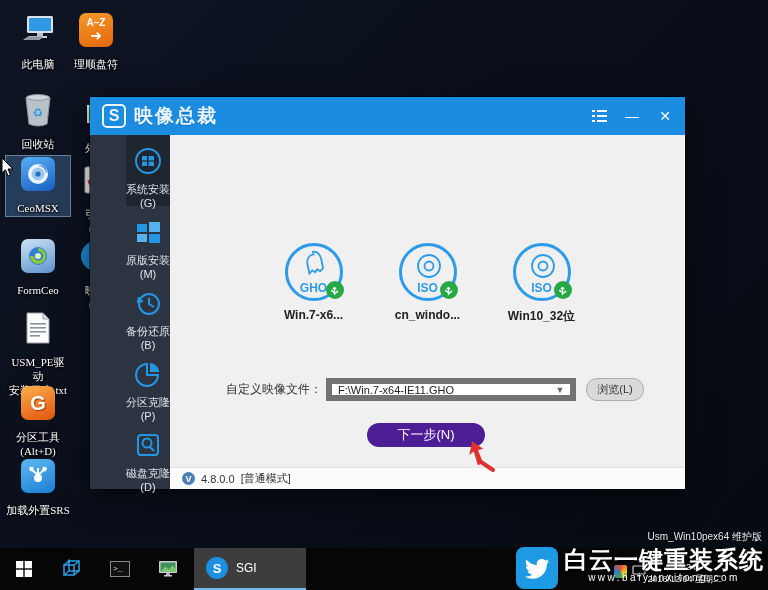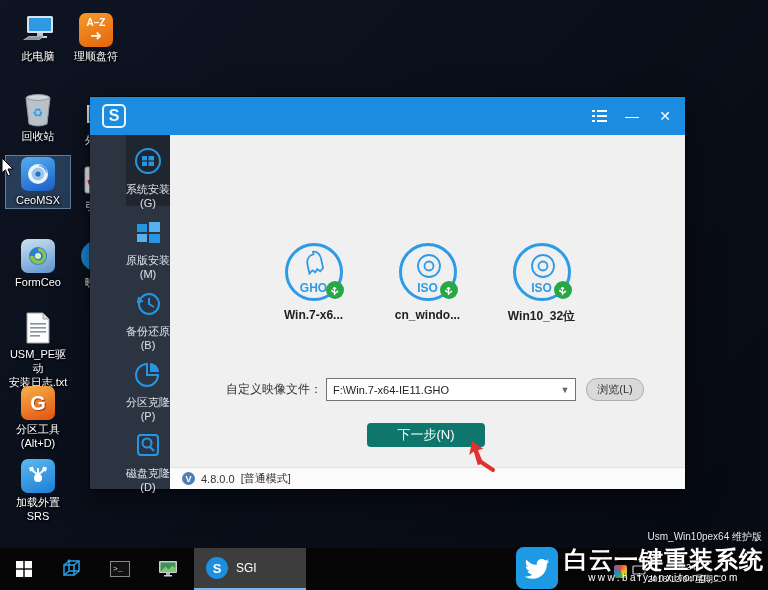--- a/index.html
+++ b/index.html
@@ -2,21 +2,21 @@
 <html><head>
 <meta charset="utf-8">
 <style>
   html,body{margin:0;padding:0;background:#000;}
   *{box-sizing:border-box;font-family:"Liberation Sans","DejaVu Sans",sans-serif;}
   .screen{position:relative;width:768px;height:590px;overflow:hidden;
     background:linear-gradient(135deg,#0e1422 0%,#0a0f1b 45%,#060a12 100%);}
   
   .dicon{position:absolute;width:64px;text-align:center;color:#fff;font-size:11px;z-index:1;cursor:default;}
   .dicon .ic{width:36px;height:36px;margin:0 auto;display:flex;align-items:center;justify-content:center;}
-  .dicon .lbl{margin-top:2px;line-height:1.25;white-space:pre-line;text-shadow:1px 1px 2px #000,0 0 3px #000;}
+  .dicon .lbl{margin-top:10px;line-height:1.25;white-space:pre-line;text-shadow:1px 1px 2px #000,0 0 3px #000;font-family:Liberation Serif, serif;}
   .dicon.selected{background:rgba(100,160,220,.30);outline:1px solid rgba(160,200,240,.6);}
   .rsq{border-radius:7px;width:34px;height:34px;display:flex;align-items:center;justify-content:center;}
   
   .win{position:absolute;left:90px;top:97px;width:595px;height:392px;z-index:10;
     box-shadow:0 0 0 1px rgba(0,0,0,.45),0 10px 28px rgba(0,0,0,.55);background:#f0f0f1;}
   .titlebar{height:38px;background:#1b8ce0;display:flex;align-items:center;padding:0 12px;}
   .logo-box{width:24px;height:24px;border:2px solid #eaf5fd;border-radius:5px;color:#eaf5fd;
     font-weight:bold;font-size:16px;display:flex;align-items:center;justify-content:center;}
   .title-text{color:#e8f4fd;font-size:19px;margin-left:8px;letter-spacing:2px;font-weight:bold;text-shadow:0 1px 1px rgba(0,0,0,.15);}
   .tb-controls{margin-left:auto;display:flex;align-items:center;gap:17px;color:#fff;}
@@ -30,26 +30,26 @@
   .tiles{position:absolute;top:108px;left:0;right:0;display:flex;justify-content:center;gap:14px;}
   .tile{width:100px;text-align:center;cursor:pointer;}
   .circle{position:relative;width:58px;height:58px;margin:0 auto;border:3px solid #2e9be6;border-radius:50%;}
   .circle .badge-txt{position:absolute;left:50%;transform:translateX(-50%);bottom:4px;
     font-weight:bold;font-size:12px;color:#2e9be6;background:#f0f0f1;padding:0 1px;line-height:1;}
   .usb-badge{position:absolute;right:-4px;bottom:-1px;width:18px;height:18px;border-radius:50%;
     background:#27a845;display:flex;align-items:center;justify-content:center;}
   .tile .tlabel{margin-top:7px;font-size:12px;font-weight:bold;color:#222;}
   .form-row{position:absolute;top:243px;left:0;right:0;display:flex;align-items:center;padding-left:56px;}
   .form-label{font-size:12px;color:#333;}
-  .combo{width:250px;height:23px;background:#fff;border:1px solid #737373;display:flex;align-items:center;margin-left:4px;}
+  .combo{width:250px;height:23px;background:#fff;border:6px solid #737373;display:flex;align-items:center;margin-left:4px;}
   .combo .val{flex:1;font-size:11px;color:#222;padding:0 6px;white-space:nowrap;overflow:hidden;}
   .combo .drop{width:20px;height:100%;display:flex;align-items:center;justify-content:center;color:#666;font-size:9px;}
   .browse-btn{margin-left:10px;width:58px;height:23px;background:#d9d9d9;border:1px solid #aeaeae;border-radius:11px;
     font-size:11px;color:#333;display:flex;align-items:center;justify-content:center;cursor:pointer;}
-  .next-btn{position:absolute;top:288px;left:197px;width:118px;height:24px;background:#0f766e;border-radius:4px;
+  .next-btn{position:absolute;top:288px;left:197px;width:118px;height:24px;background:#4c1d95;border-radius:12px;
     color:#fff;font-size:13px;display:flex;align-items:center;justify-content:center;cursor:pointer;}
   .anno-arrow{position:absolute;top:305px;left:297px;z-index:5;}
   .statusbar{position:absolute;bottom:0;left:0;right:0;height:22px;background:#fbfbfb;border-top:1px solid #e2e2e2;
     display:flex;align-items:center;padding-left:12px;font-size:11px;color:#333;}
   .v-badge{width:13px;height:13px;border-radius:50%;background:#4d7fb3;color:#fff;font-size:9px;font-weight:bold;
     display:flex;align-items:center;justify-content:center;margin-right:6px;}
   
   .taskbar{position:absolute;left:0;right:0;bottom:0;height:42px;background:#060606;z-index:20;display:flex;align-items:center;}
   .tb-icon{width:24px;height:24px;display:flex;align-items:center;justify-content:center;margin-left:24px;cursor:pointer;}
   .tb-icon:first-child{margin-left:12px;}
@@ -195,20 +195,21 @@
     <div class="ic">
       <div style="width:30px;height:30px;border-radius:50%;background:#1d88d8;color:#fff;font-weight:bold;font-size:15px;display:flex;align-items:center;justify-content:center;">S</div>
     </div>
     <div class="lbl">映像
 (Al</div>
   </div>
 
   <div class="win">
     <div class="titlebar">
       <div class="logo-box">S</div>
+      <div class="title-text">映像总裁</div>
       <div class="tb-controls">
         <div class="tb-btn">
           <svg width="15" height="12" viewBox="0 0 15 12" fill="#fff">
             <rect x="0" y="0" width="3" height="2"></rect>
               <rect x="5" y="0" width="10" height="2"></rect>
             <rect x="0" y="5" width="3" height="2"></rect>
               <rect x="5" y="5" width="10" height="2"></rect>
             <rect x="0" y="10" width="3" height="2"></rect>
               <rect x="5" y="10" width="10" height="2"></rect>
           </svg>

